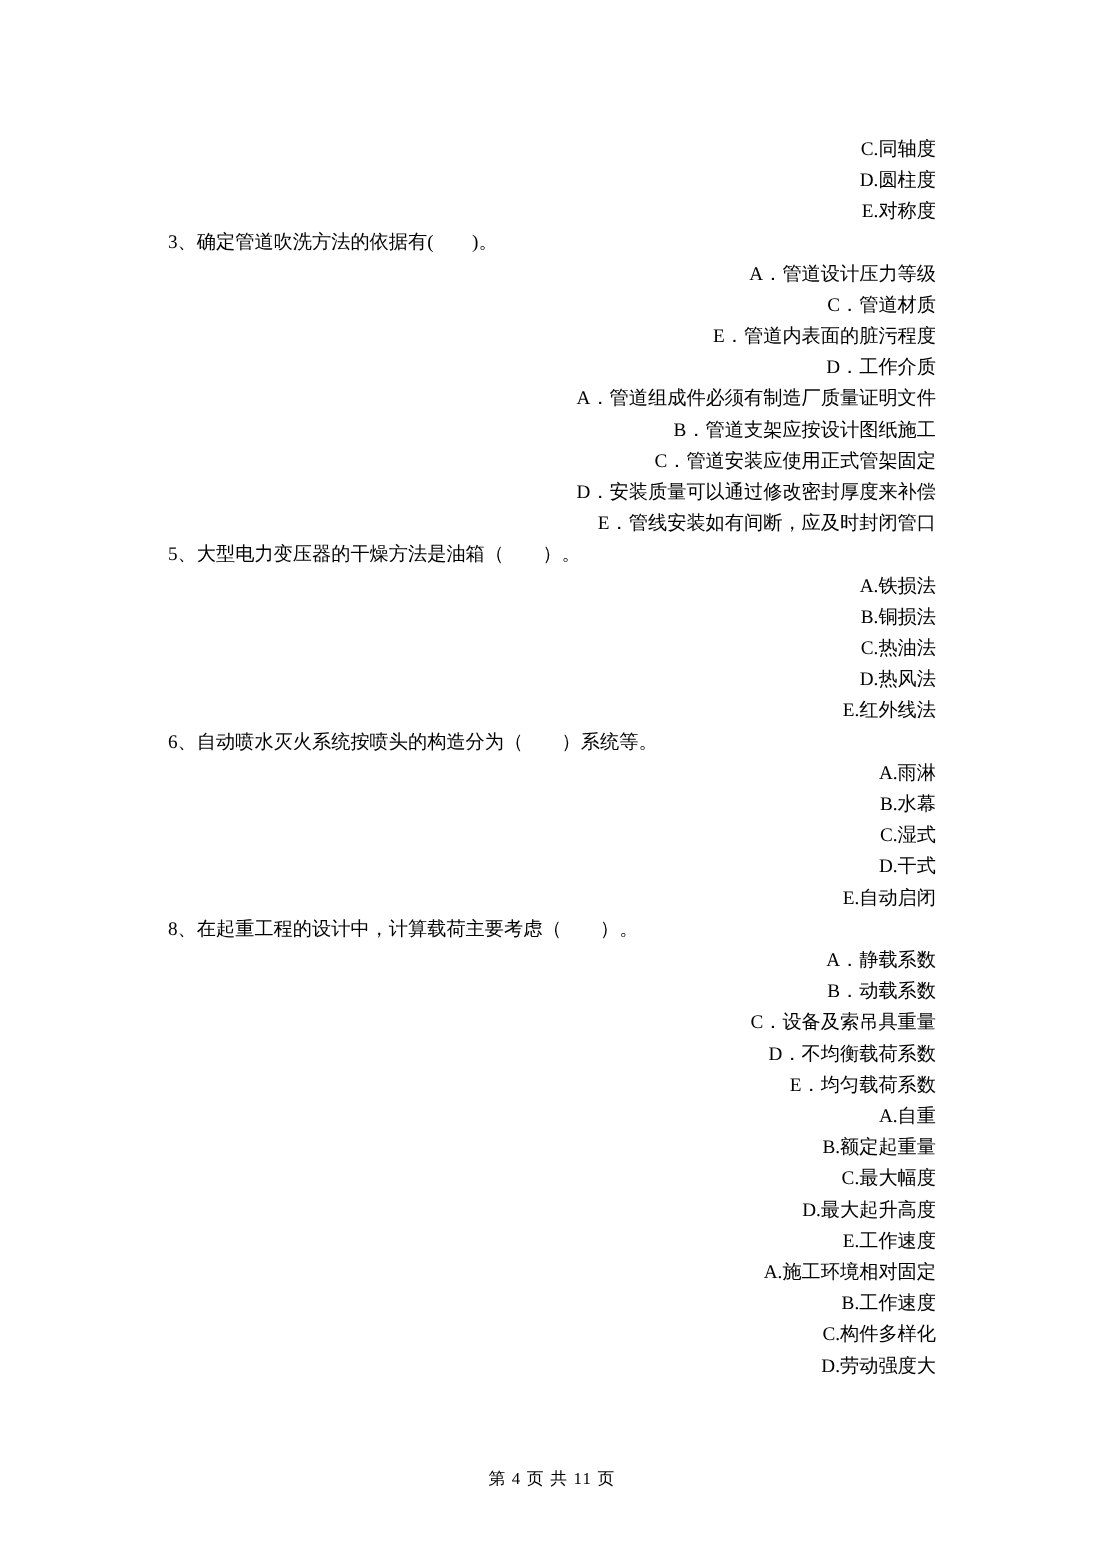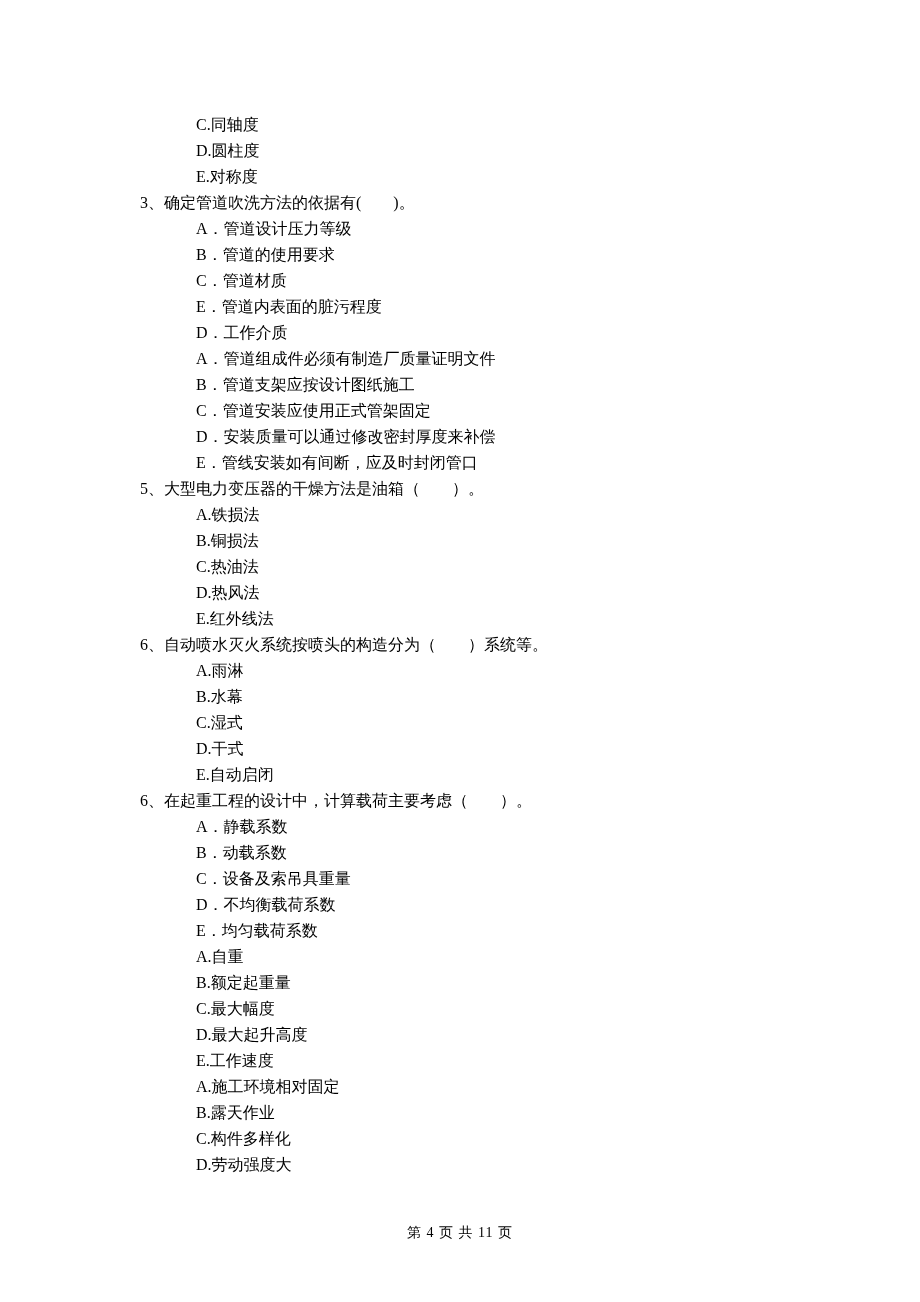--- a/index.html
+++ b/index.html
@@ -13,20 +13,21 @@
     height: 1302px;
     position: relative;
     box-sizing: border-box;
   }
   .page {
     padding: 112px 140px 0 140px;
     line-height: 26px;
   }
   .opt {
     padding-left: 56px;
+    text-align: right;
   }
   .q {
     padding-left: 0;
   }
   .footer {
     position: absolute;
     bottom: 60px;
     width: 920px;
     text-align: center;
     font-size: 14px;
@@ -35,50 +36,49 @@
 </style>
 </head>
 <body>
 
 <div class="page" id="page-body">
     <div class="opt">C.同轴度</div>
     <div class="opt">D.圆柱度</div>
     <div class="opt">E.对称度</div>
     <div class="q">3、确定管道吹洗方法的依据有(　　)。</div>
     <div class="opt">A．管道设计压力等级</div>
-    <div class="opt">B．管道的使用要求</div>
     <div class="opt">C．管道材质</div>
     <div class="opt">E．管道内表面的脏污程度</div>
     <div class="opt">D．工作介质</div>
     <div class="opt">A．管道组成件必须有制造厂质量证明文件</div>
     <div class="opt">B．管道支架应按设计图纸施工</div>
     <div class="opt">C．管道安装应使用正式管架固定</div>
     <div class="opt">D．安装质量可以通过修改密封厚度来补偿</div>
     <div class="opt">E．管线安装如有间断，应及时封闭管口</div>
     <div class="q">5、大型电力变压器的干燥方法是油箱（　　）。</div>
     <div class="opt">A.铁损法</div>
     <div class="opt">B.铜损法</div>
     <div class="opt">C.热油法</div>
     <div class="opt">D.热风法</div>
     <div class="opt">E.红外线法</div>
     <div class="q">6、自动喷水灭火系统按喷头的构造分为（　　）系统等。</div>
     <div class="opt">A.雨淋</div>
     <div class="opt">B.水幕</div>
     <div class="opt">C.湿式</div>
     <div class="opt">D.干式</div>
     <div class="opt">E.自动启闭</div>
-    <div class="q">6、在起重工程的设计中，计算载荷主要考虑（　　）。</div>
+    <div class="q">8、在起重工程的设计中，计算载荷主要考虑（　　）。</div>
     <div class="opt">A．静载系数</div>
     <div class="opt">B．动载系数</div>
     <div class="opt">C．设备及索吊具重量</div>
     <div class="opt">D．不均衡载荷系数</div>
     <div class="opt">E．均匀载荷系数</div>
     <div class="opt">A.自重</div>
     <div class="opt">B.额定起重量</div>
     <div class="opt">C.最大幅度</div>
     <div class="opt">D.最大起升高度</div>
     <div class="opt">E.工作速度</div>
     <div class="opt">A.施工环境相对固定</div>
-    <div class="opt">B.露天作业</div>
+    <div class="opt">B.工作速度</div>
     <div class="opt">C.构件多样化</div>
     <div class="opt">D.劳动强度大</div>
   </div>
 <div class="footer">第 4 页 共 11 页</div>
 
 </body></html>

